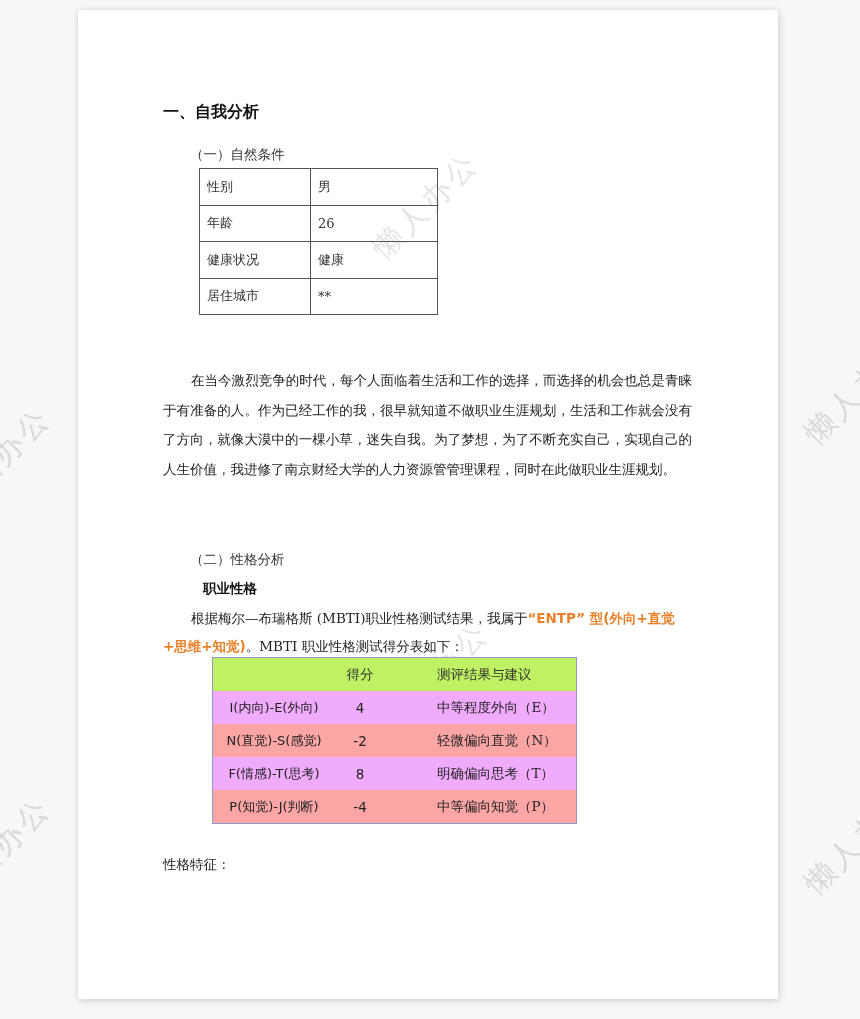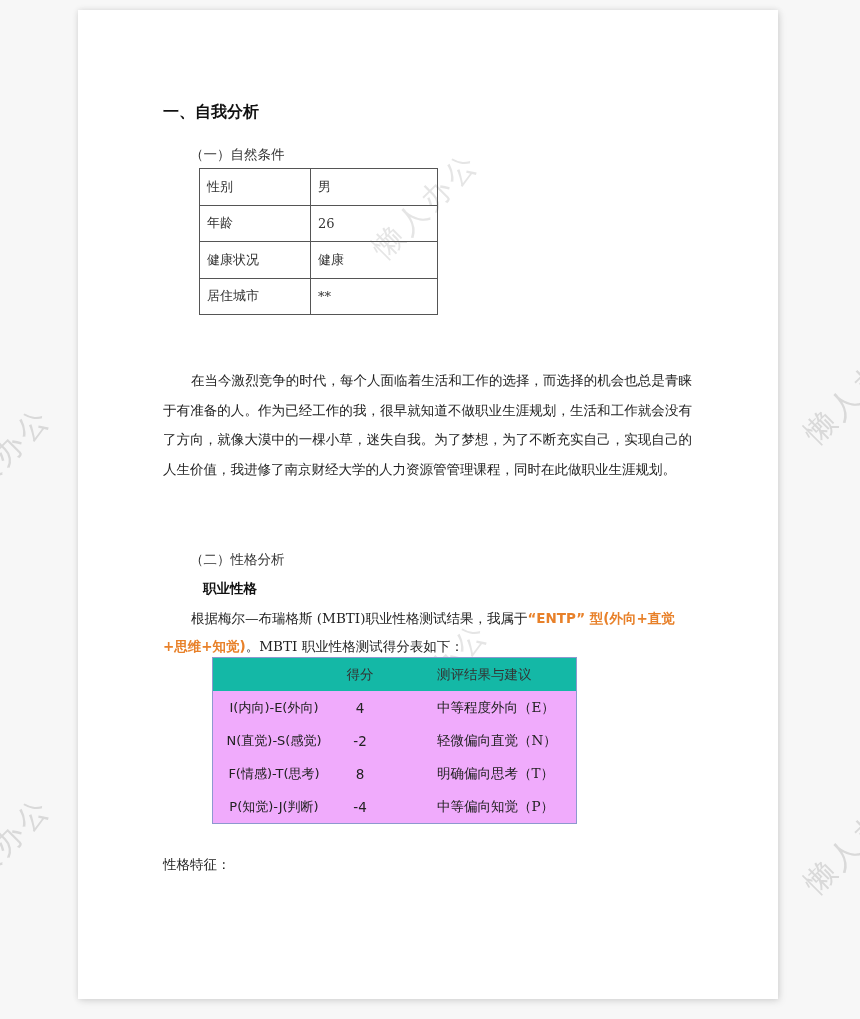--- a/index.html
+++ b/index.html
@@ -100,22 +100,22 @@
       border-collapse: collapse;
       font-size: 13.5px;
       color: #222;
     }
     .t2 td {
       height: 33px;
       padding: 0;
       text-align: center;
       vertical-align: middle;
     }
-    .t2 tr.hdr td { background: #14b8a6; color: #333; }
-    .t2 tr.alt td { background: #f0abfc; }
+    .t2 tr.hdr td { background: #bef264; color: #333; }
+    .t2 tr.alt td { background: #fca5a5; }
     .t2 tr.plain td { background: #f0abfc; }
     .t2 td.k { width: 122px; font-family: "DejaVu Sans", "Liberation Sans", sans-serif; font-size: 13px; }
     .t2 td.s { width: 50px; font-family: "DejaVu Sans", "Liberation Sans", sans-serif; }
     .t2 td.r { text-align: left; padding-left: 52px; margin-top: 20px; }
   </style>
 </head>
 <body>
 
 <div class="wm-out" style="left:790px; top:370px;">懒人办公</div>
 <div class="wm-out" style="left:-70px; top:440px;">懒人办公</div>

